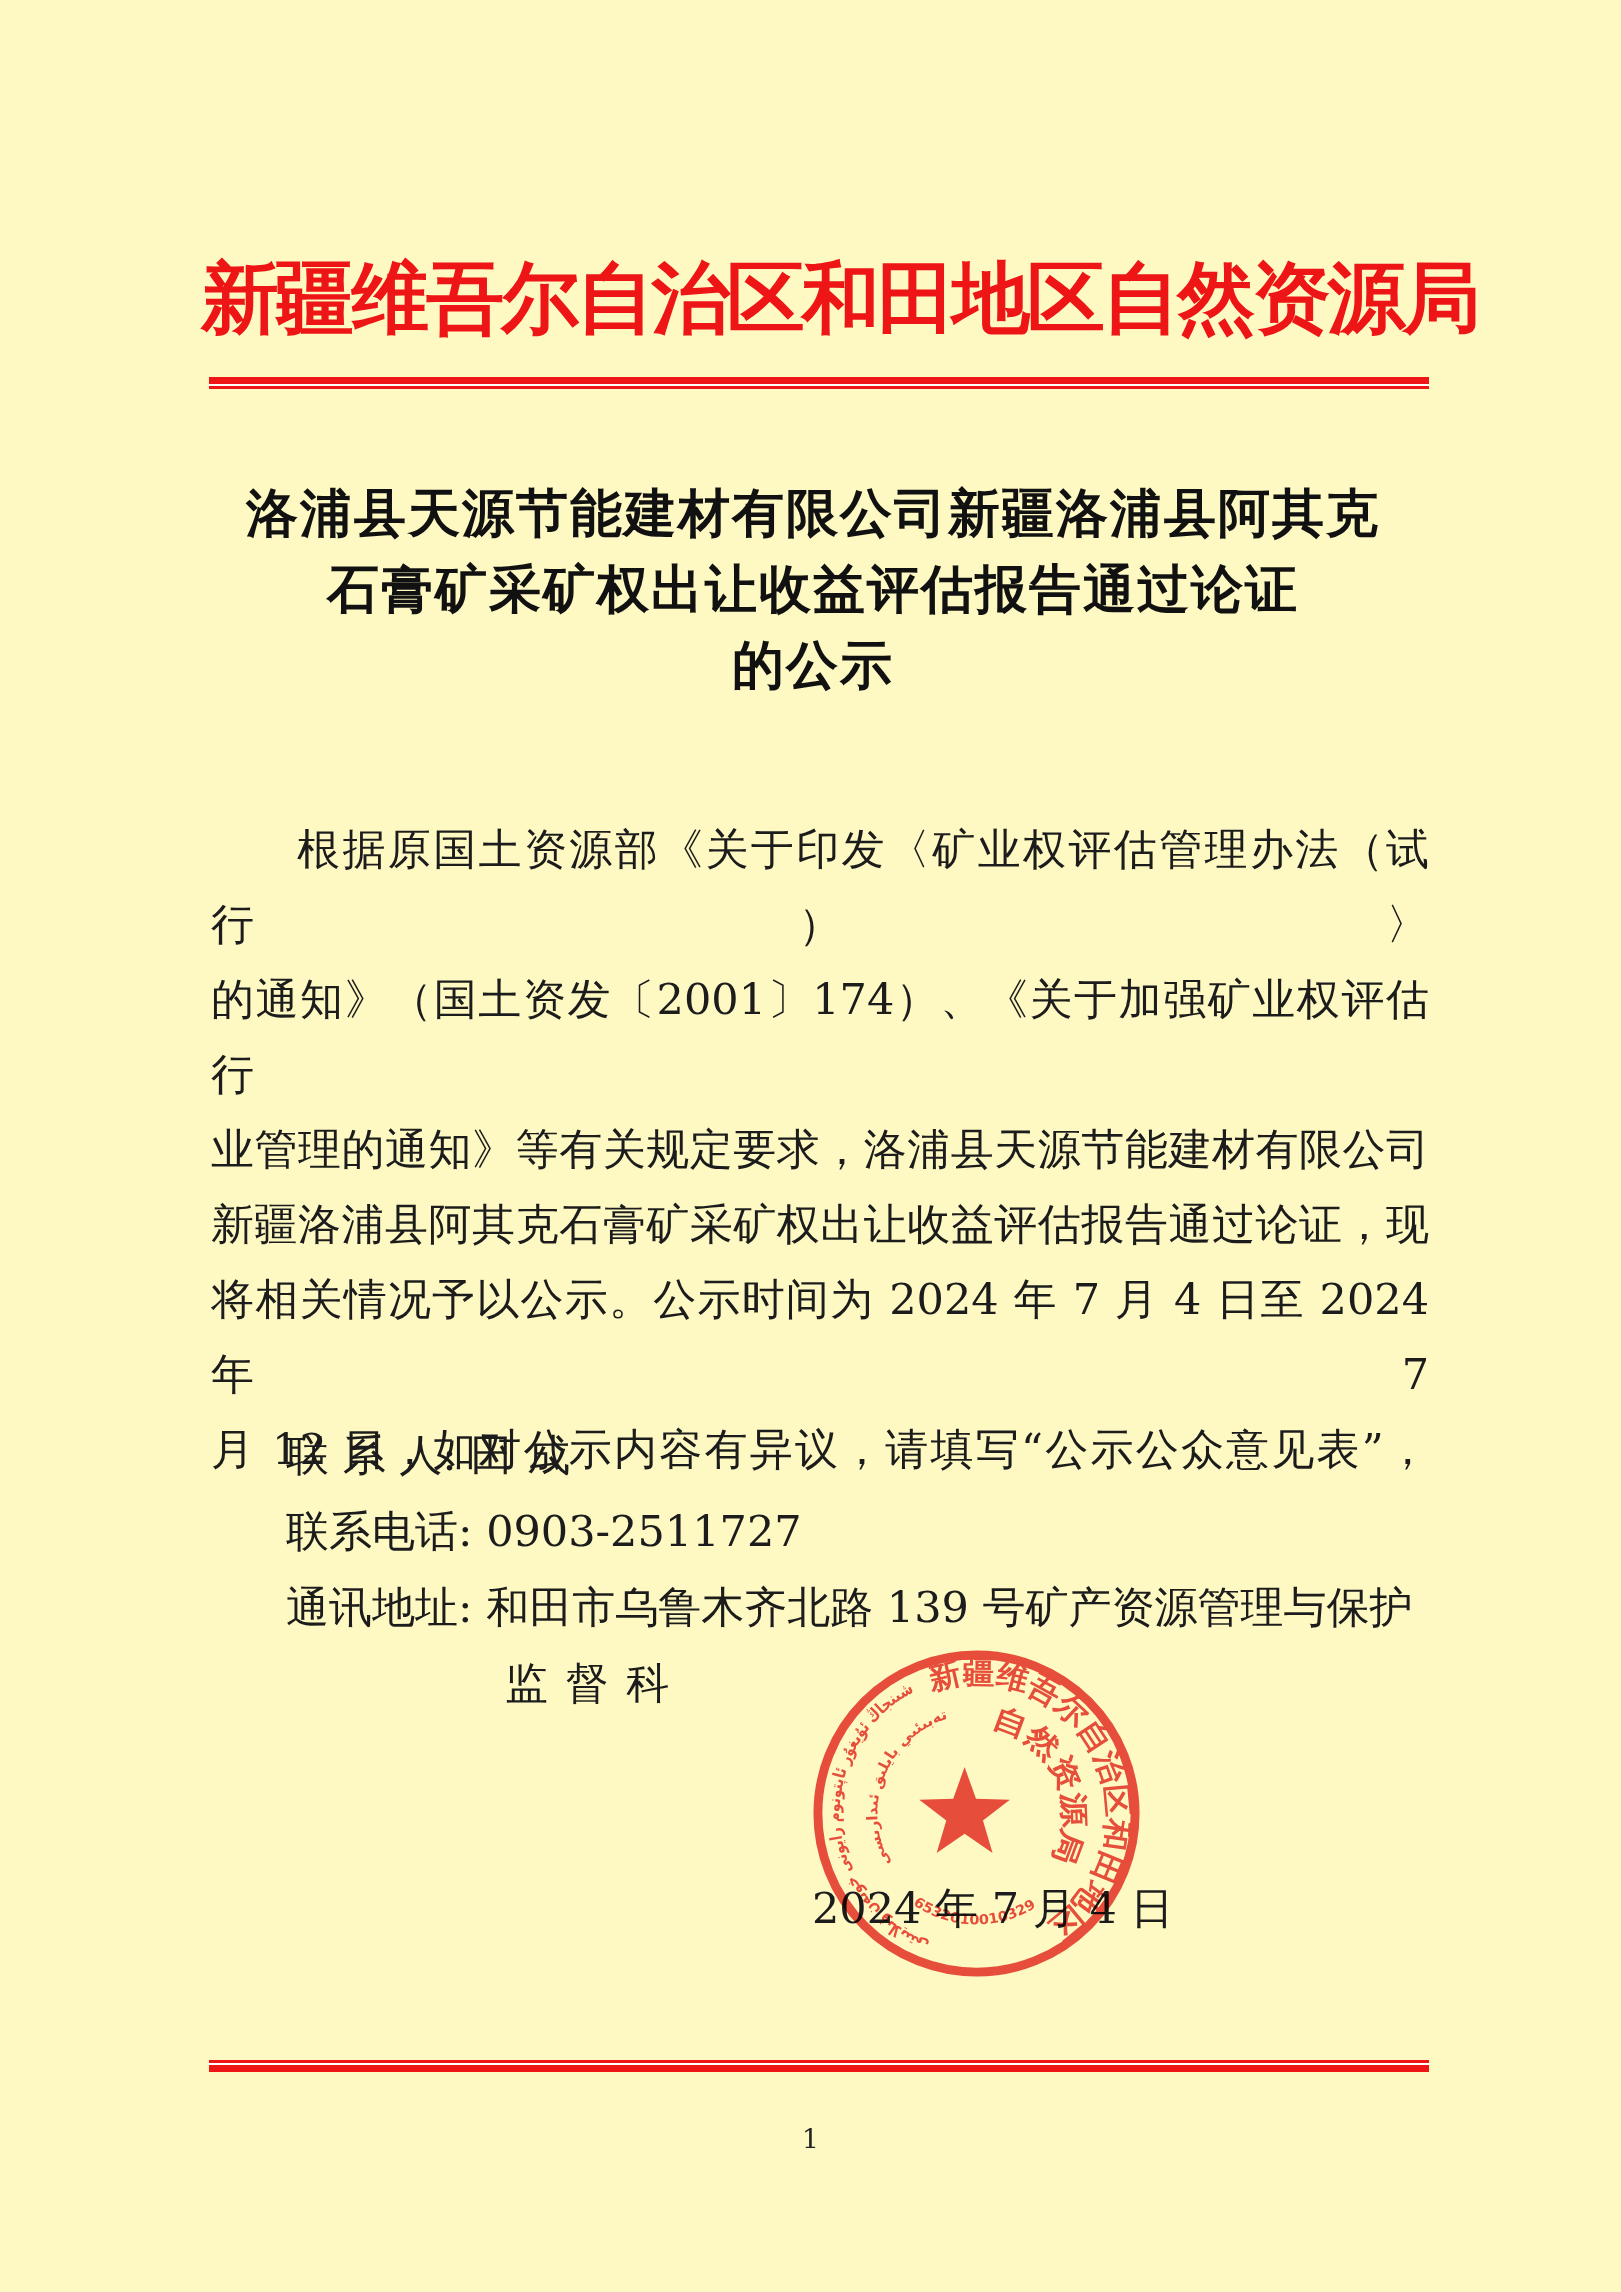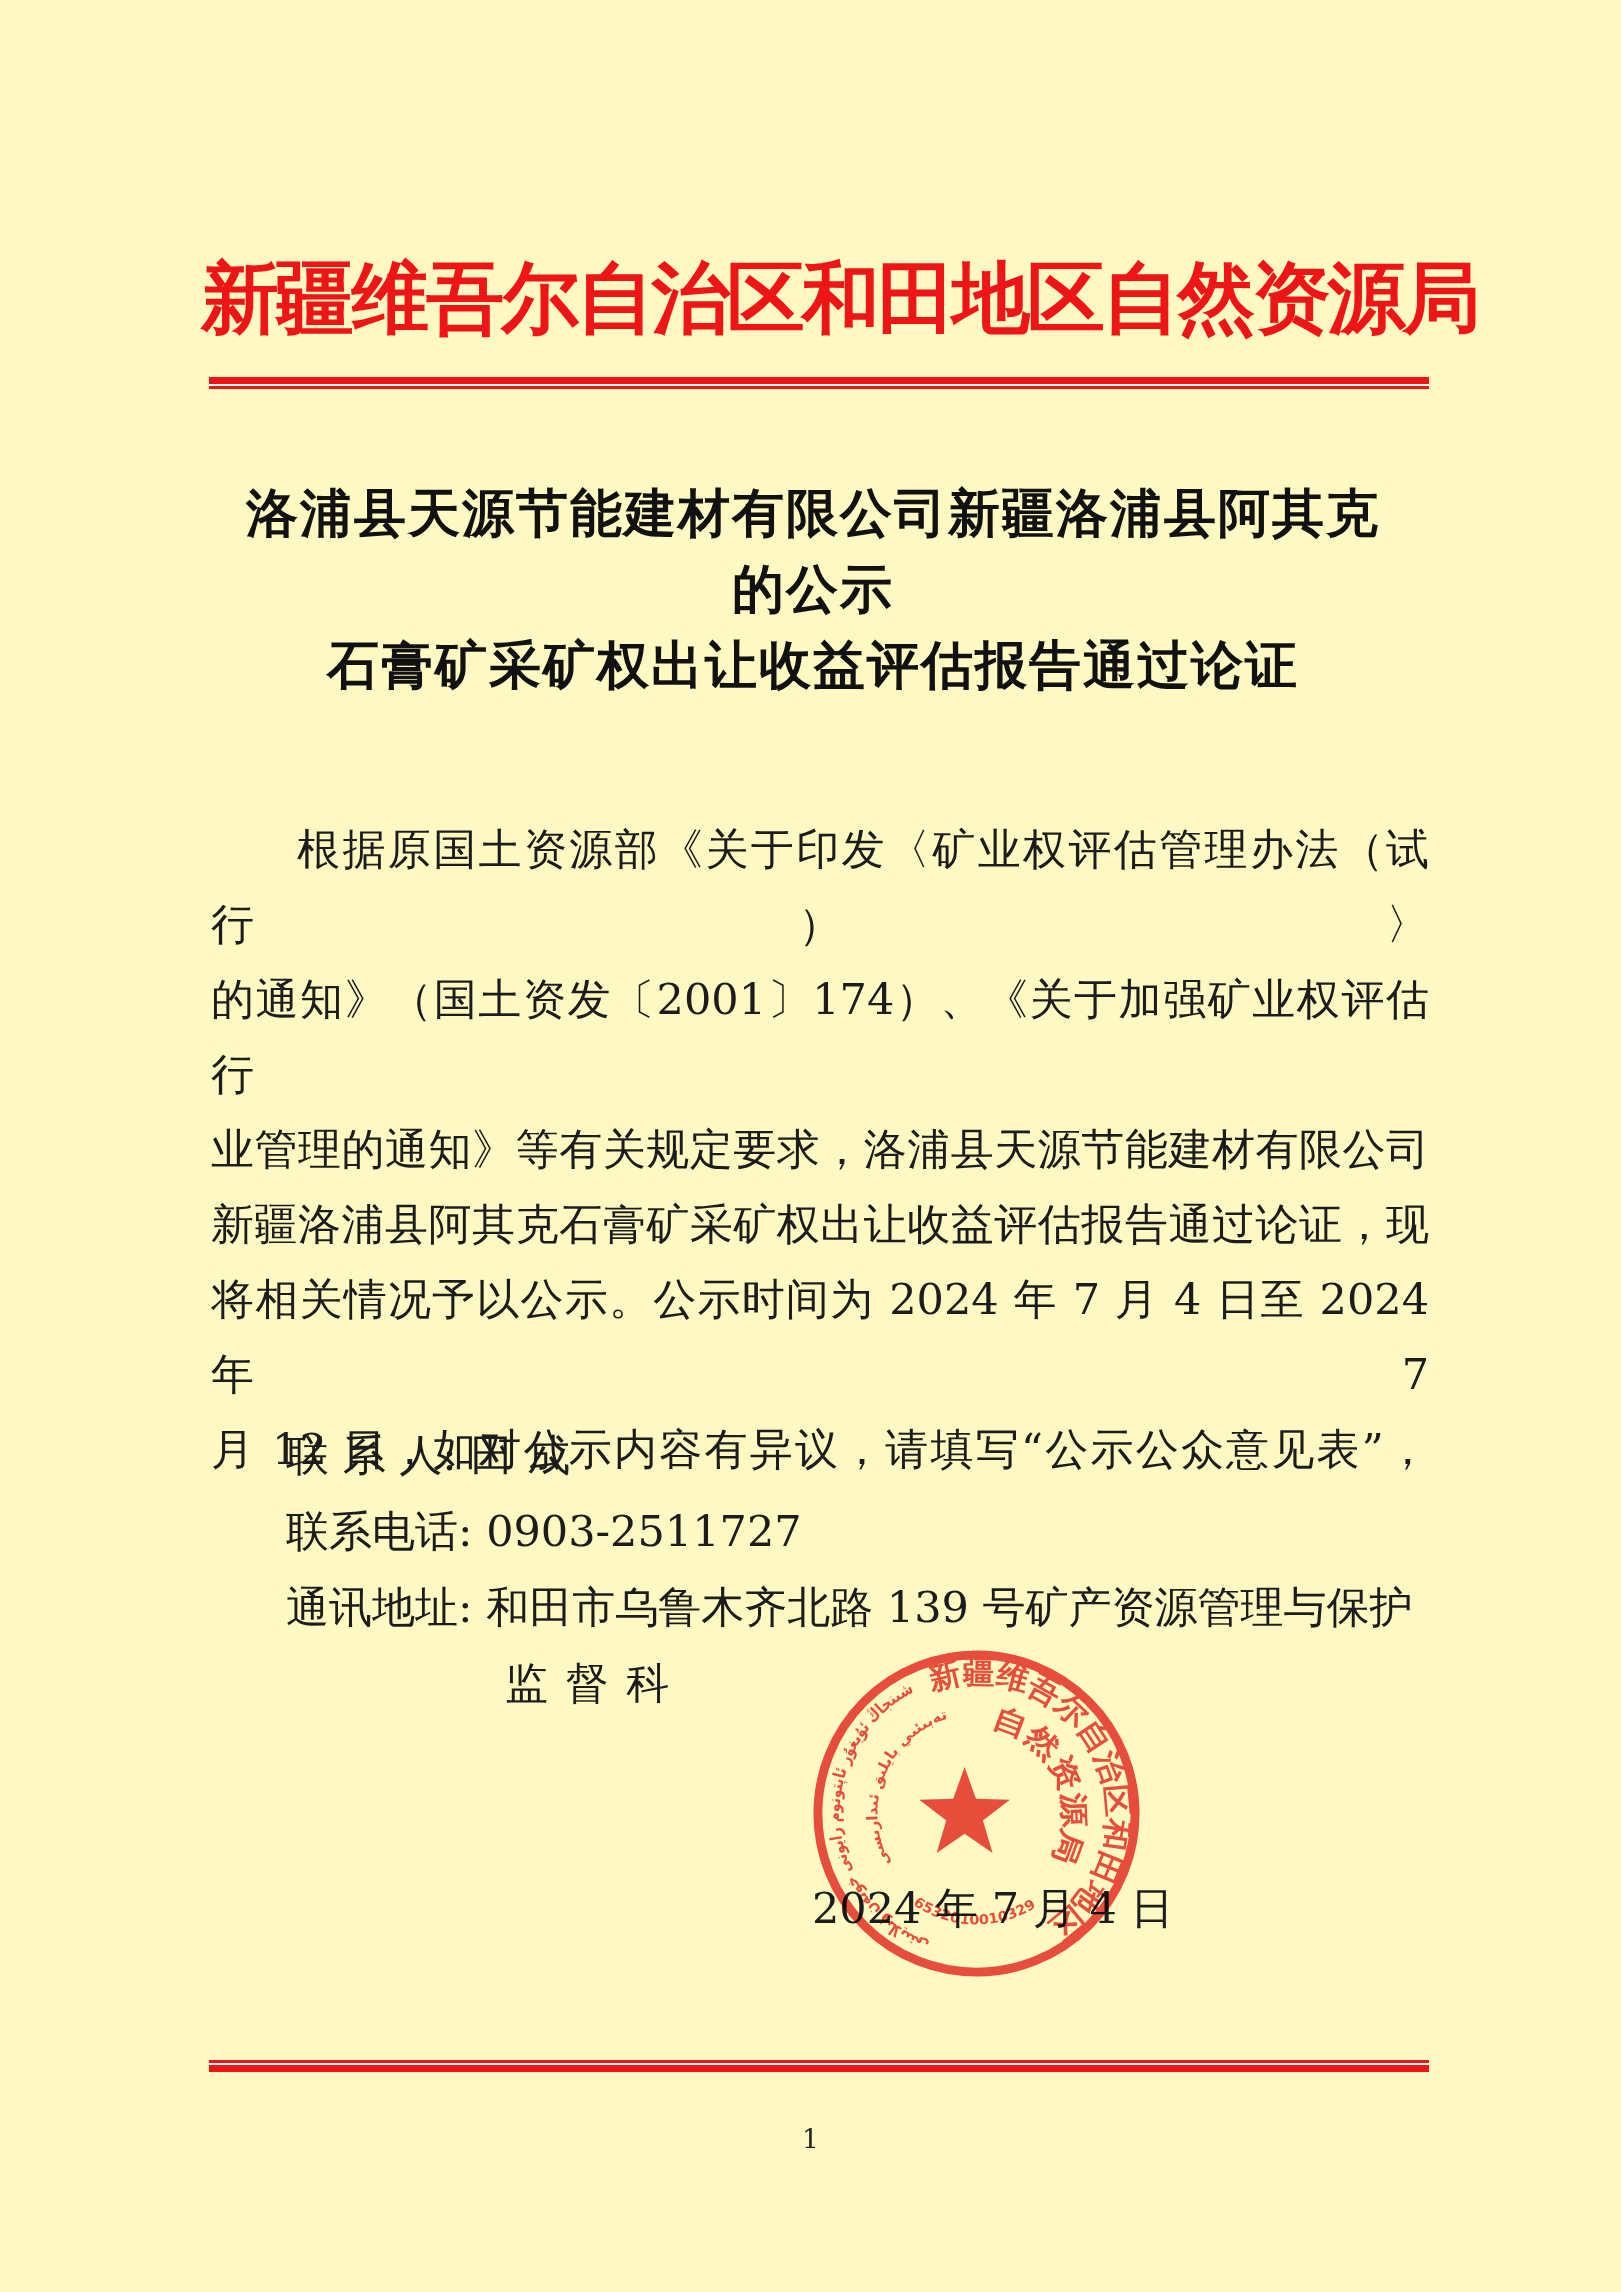--- a/index.html
+++ b/index.html
@@ -76,22 +76,22 @@
   <div class="org-title">新疆维吾尔自治区和田地区自然资源局</div>
 
   <div class="rule-top">
     <div class="thick"></div>
     <div class="gap"></div>
     <div class="thin"></div>
   </div>
 
   <div class="doc-title">
     <div>洛浦县天源节能建材有限公司新疆洛浦县阿其克</div>
+    <div>石膏矿采矿权出让收益评估报告通过论证</div>
     <div>的公示</div>
-    <div>石膏矿采矿权出让收益评估报告通过论证</div>
   </div>
 
   <div class="body-text">
     <div class="line just indent">根据原国土资源部《关于印发〈矿业权评估管理办法（试行）〉</div>
     <div class="line just">的通知》（国土资发〔2001〕174）、《关于加强矿业权评估行</div>
     <div class="line just">业管理的通知》等有关规定要求，洛浦县天源节能建材有限公司</div>
     <div class="line just">新疆洛浦县阿其克石膏矿采矿权出让收益评估报告通过论证，现</div>
     <div class="line just">将相关情况予以公示。公示时间为 2024 年 7 月 4 日至 2024 年 7</div>
     <div class="line just">月 12 日，如对公示内容有异议，请填写“公示公众意见表”，</div>
   </div>

